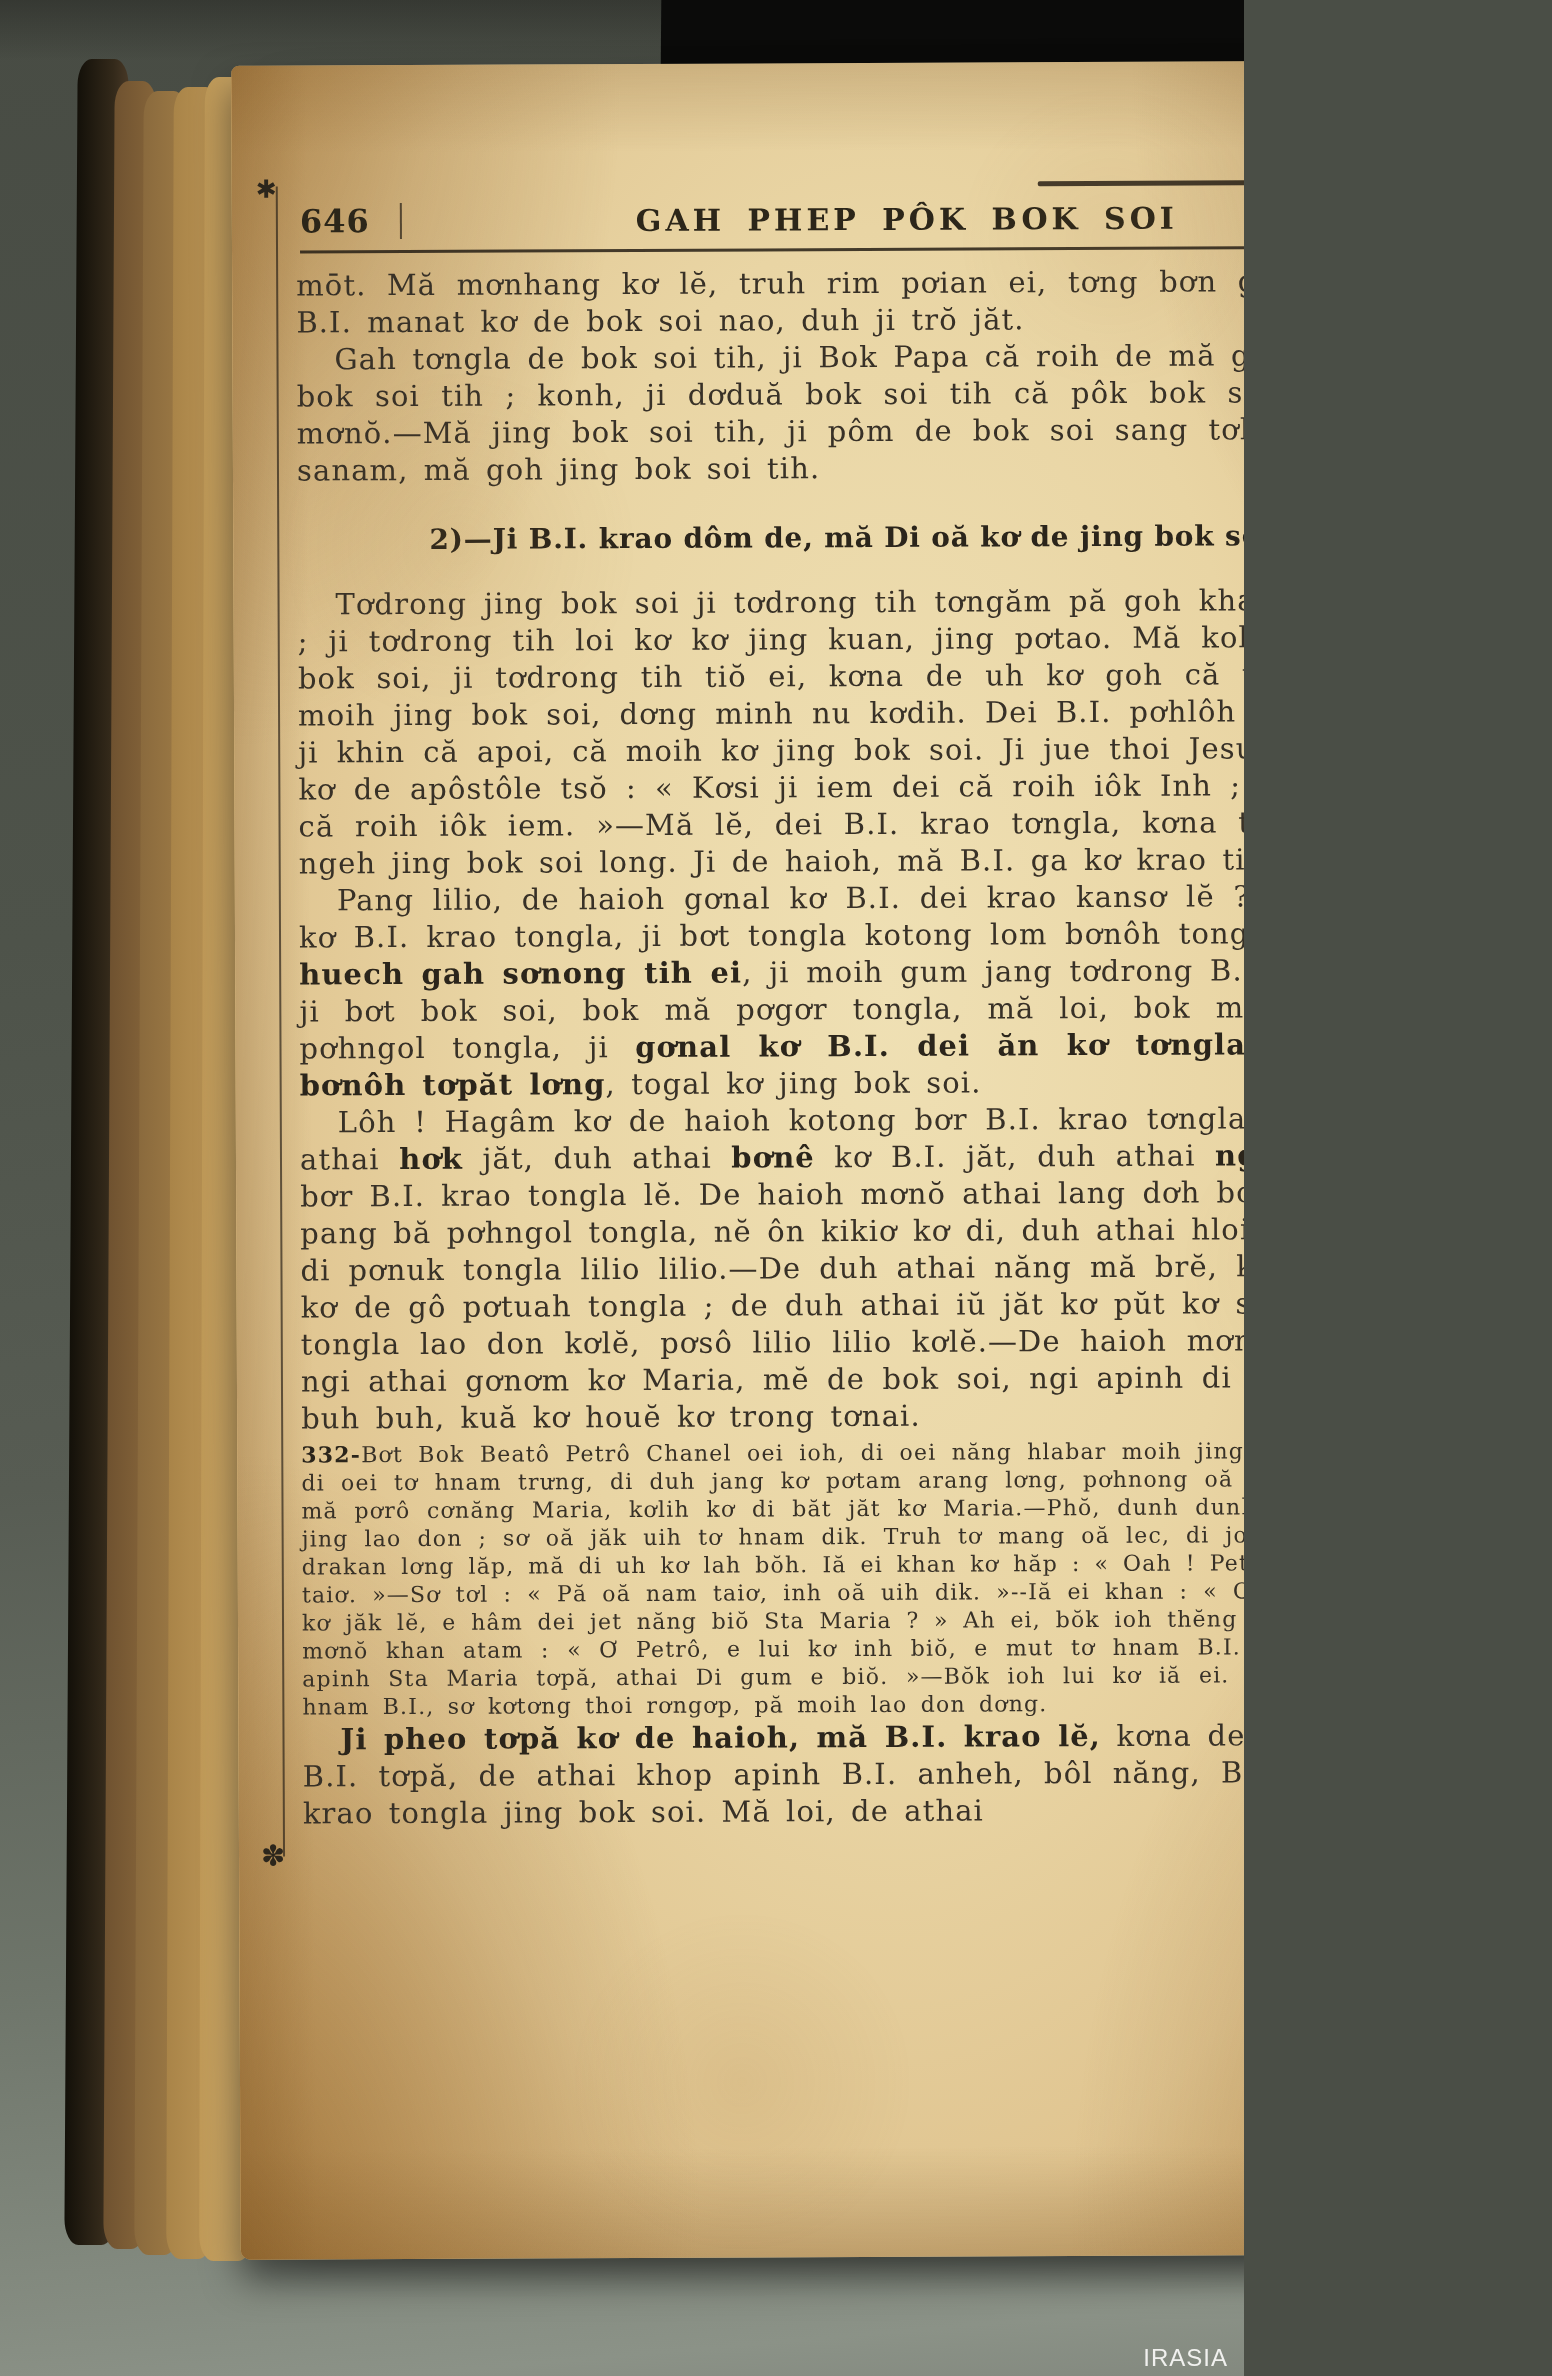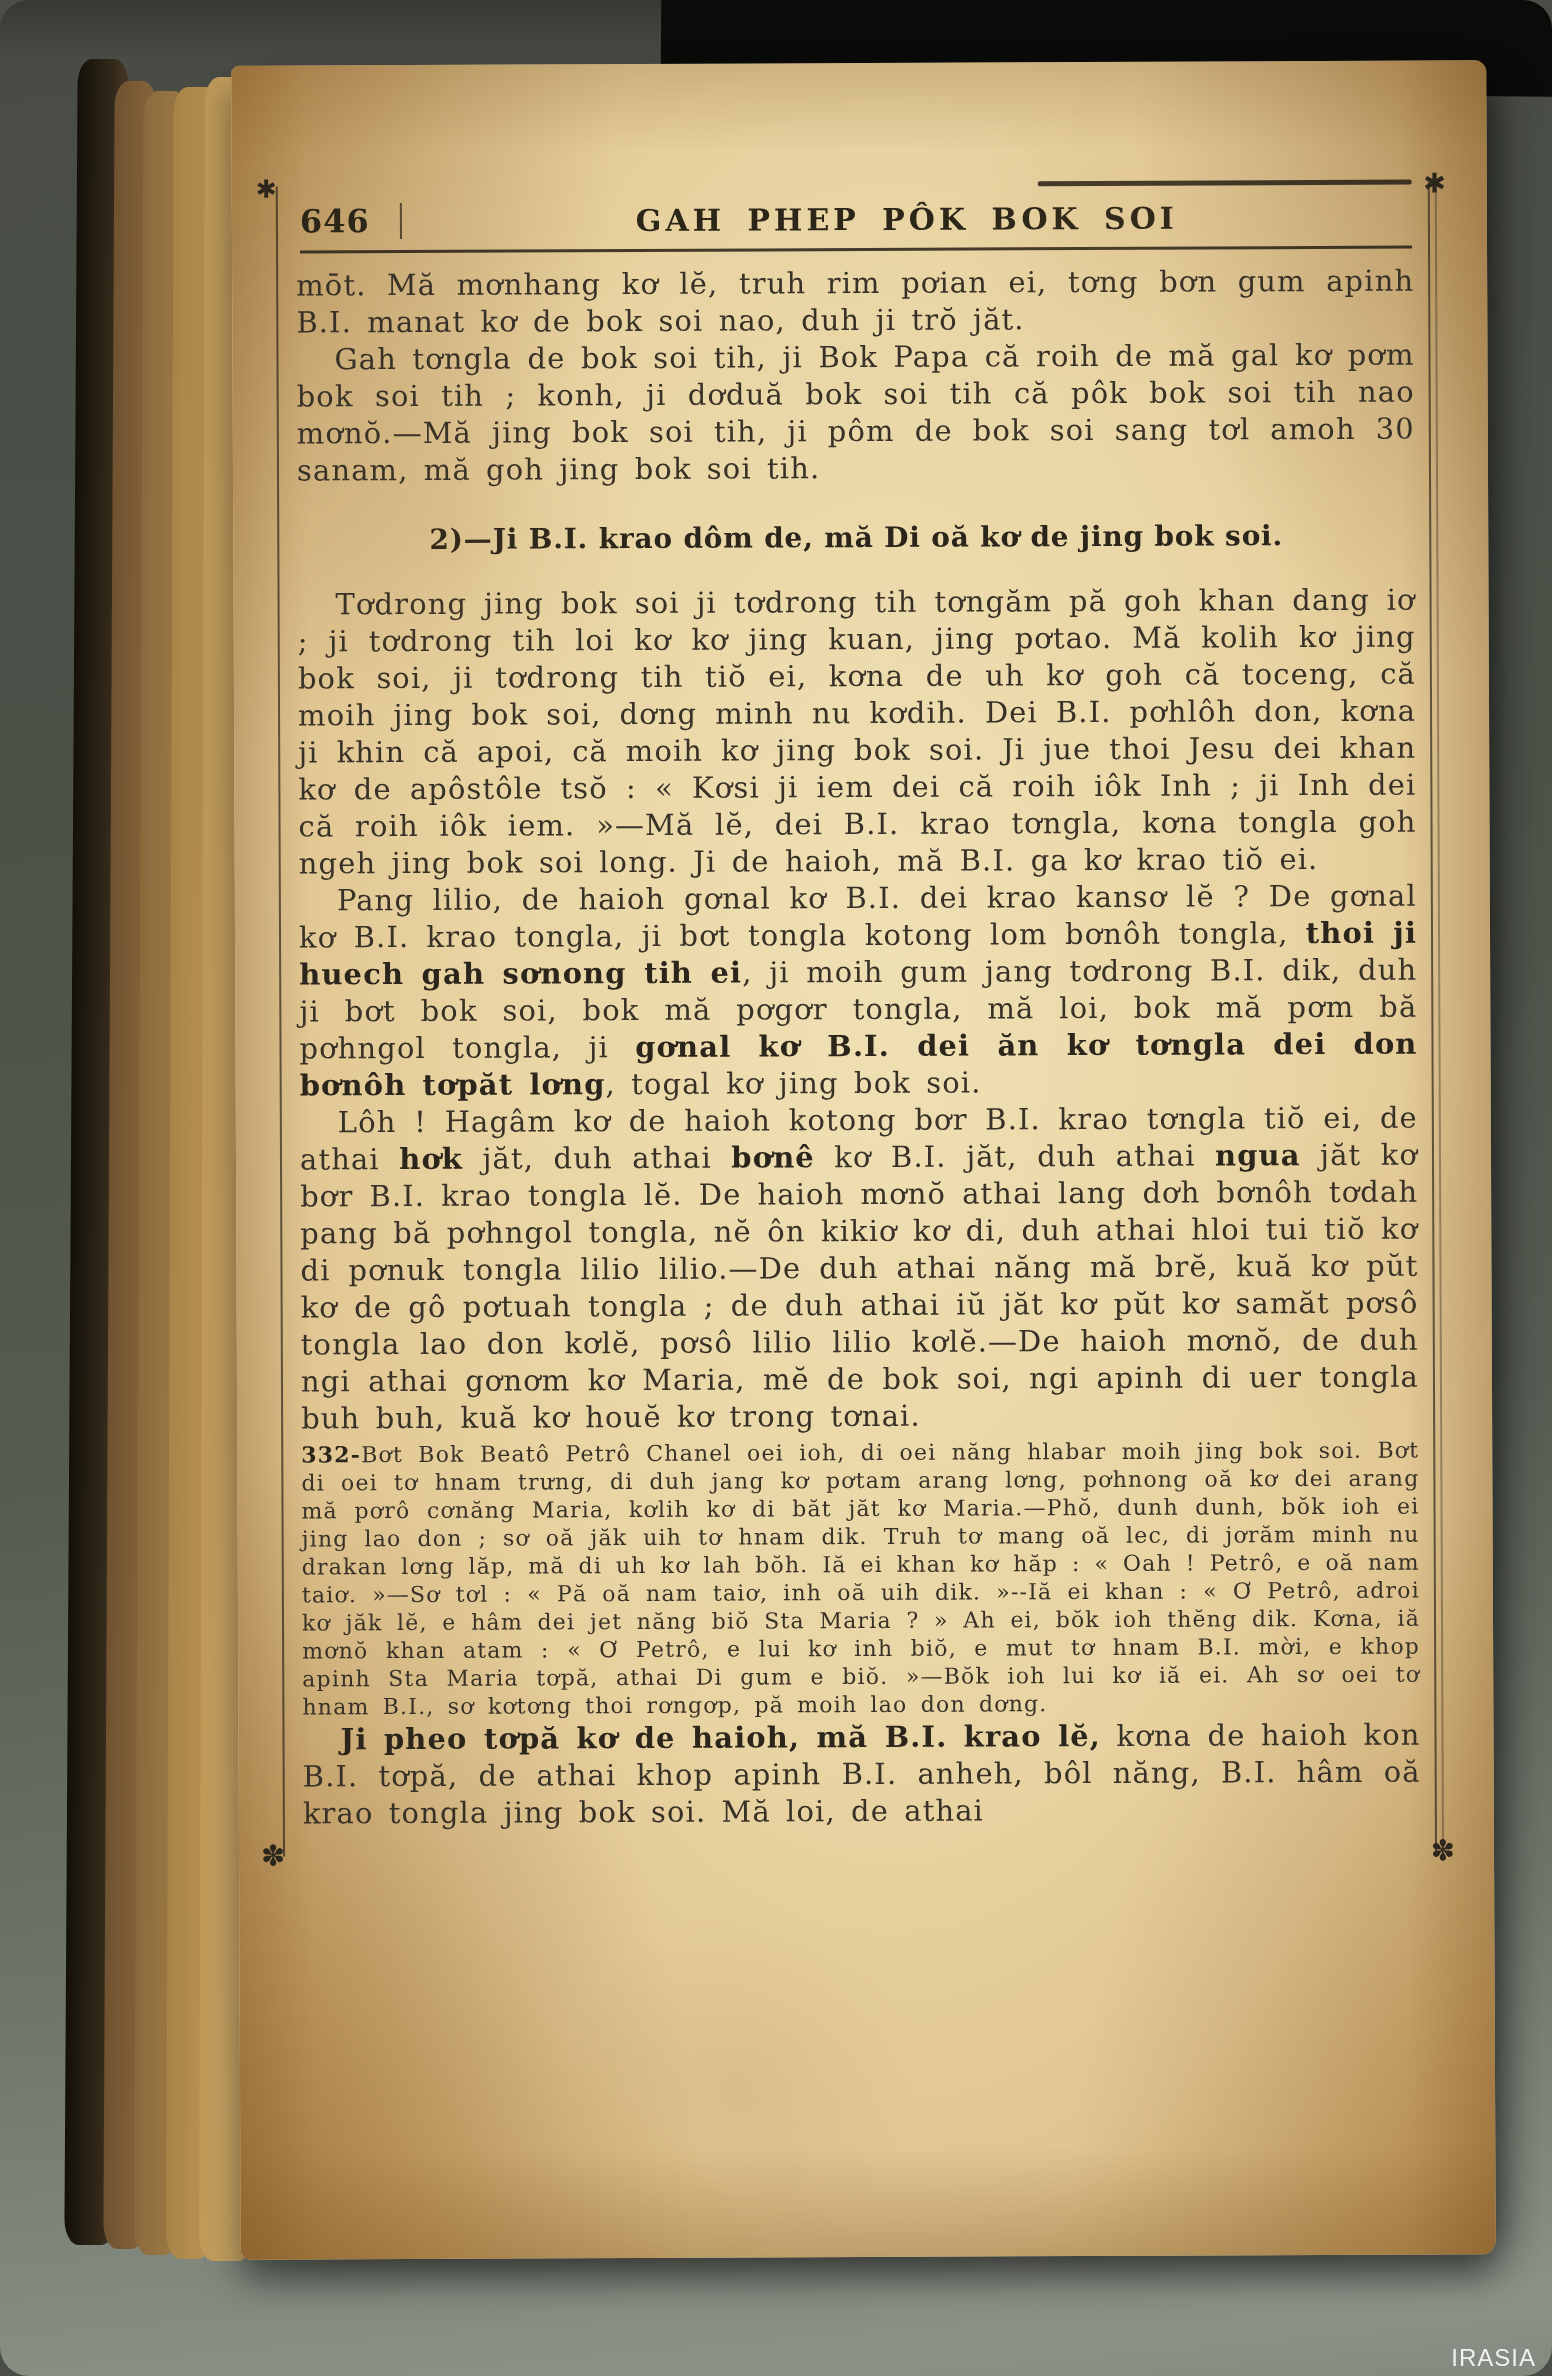--- a/index.html
+++ b/index.html
@@ -1,22 +1,21 @@
 <!DOCTYPE html>
 <html><head>
 <meta charset="utf-8">
 <style>
   * { margin:0; padding:0; box-sizing:border-box; }
   html, body { width:1552px; height:2376px; }
   body { font-family:"DejaVu Serif", serif; overflow:hidden; background:#4a4e46; }
 
   .scene {
-    position:relative; width:1552px; height:2376px; overflow:hidden;
+    position:relative; width:1244px; height:2376px; overflow:hidden;
     background:linear-gradient(175deg, #484c44 0%, #4e534a 38%, #575c53 60%, #6e756a 80%, #8b9287 97%, #83897f 100%);
-    border-radius:29px;
   }
 
   
   .cover-dark-top {
     position:absolute; left:661px; top:-18px; width:921px; height:111px;
     background:#0b0b0a; transform:rotate(0.5deg);
   }
   .top-strip-shade {
     position:absolute; left:0; top:0; width:100%; height:61px;
     background:linear-gradient(180deg, rgba(20,20,18,0.35), rgba(20,20,18,0));

